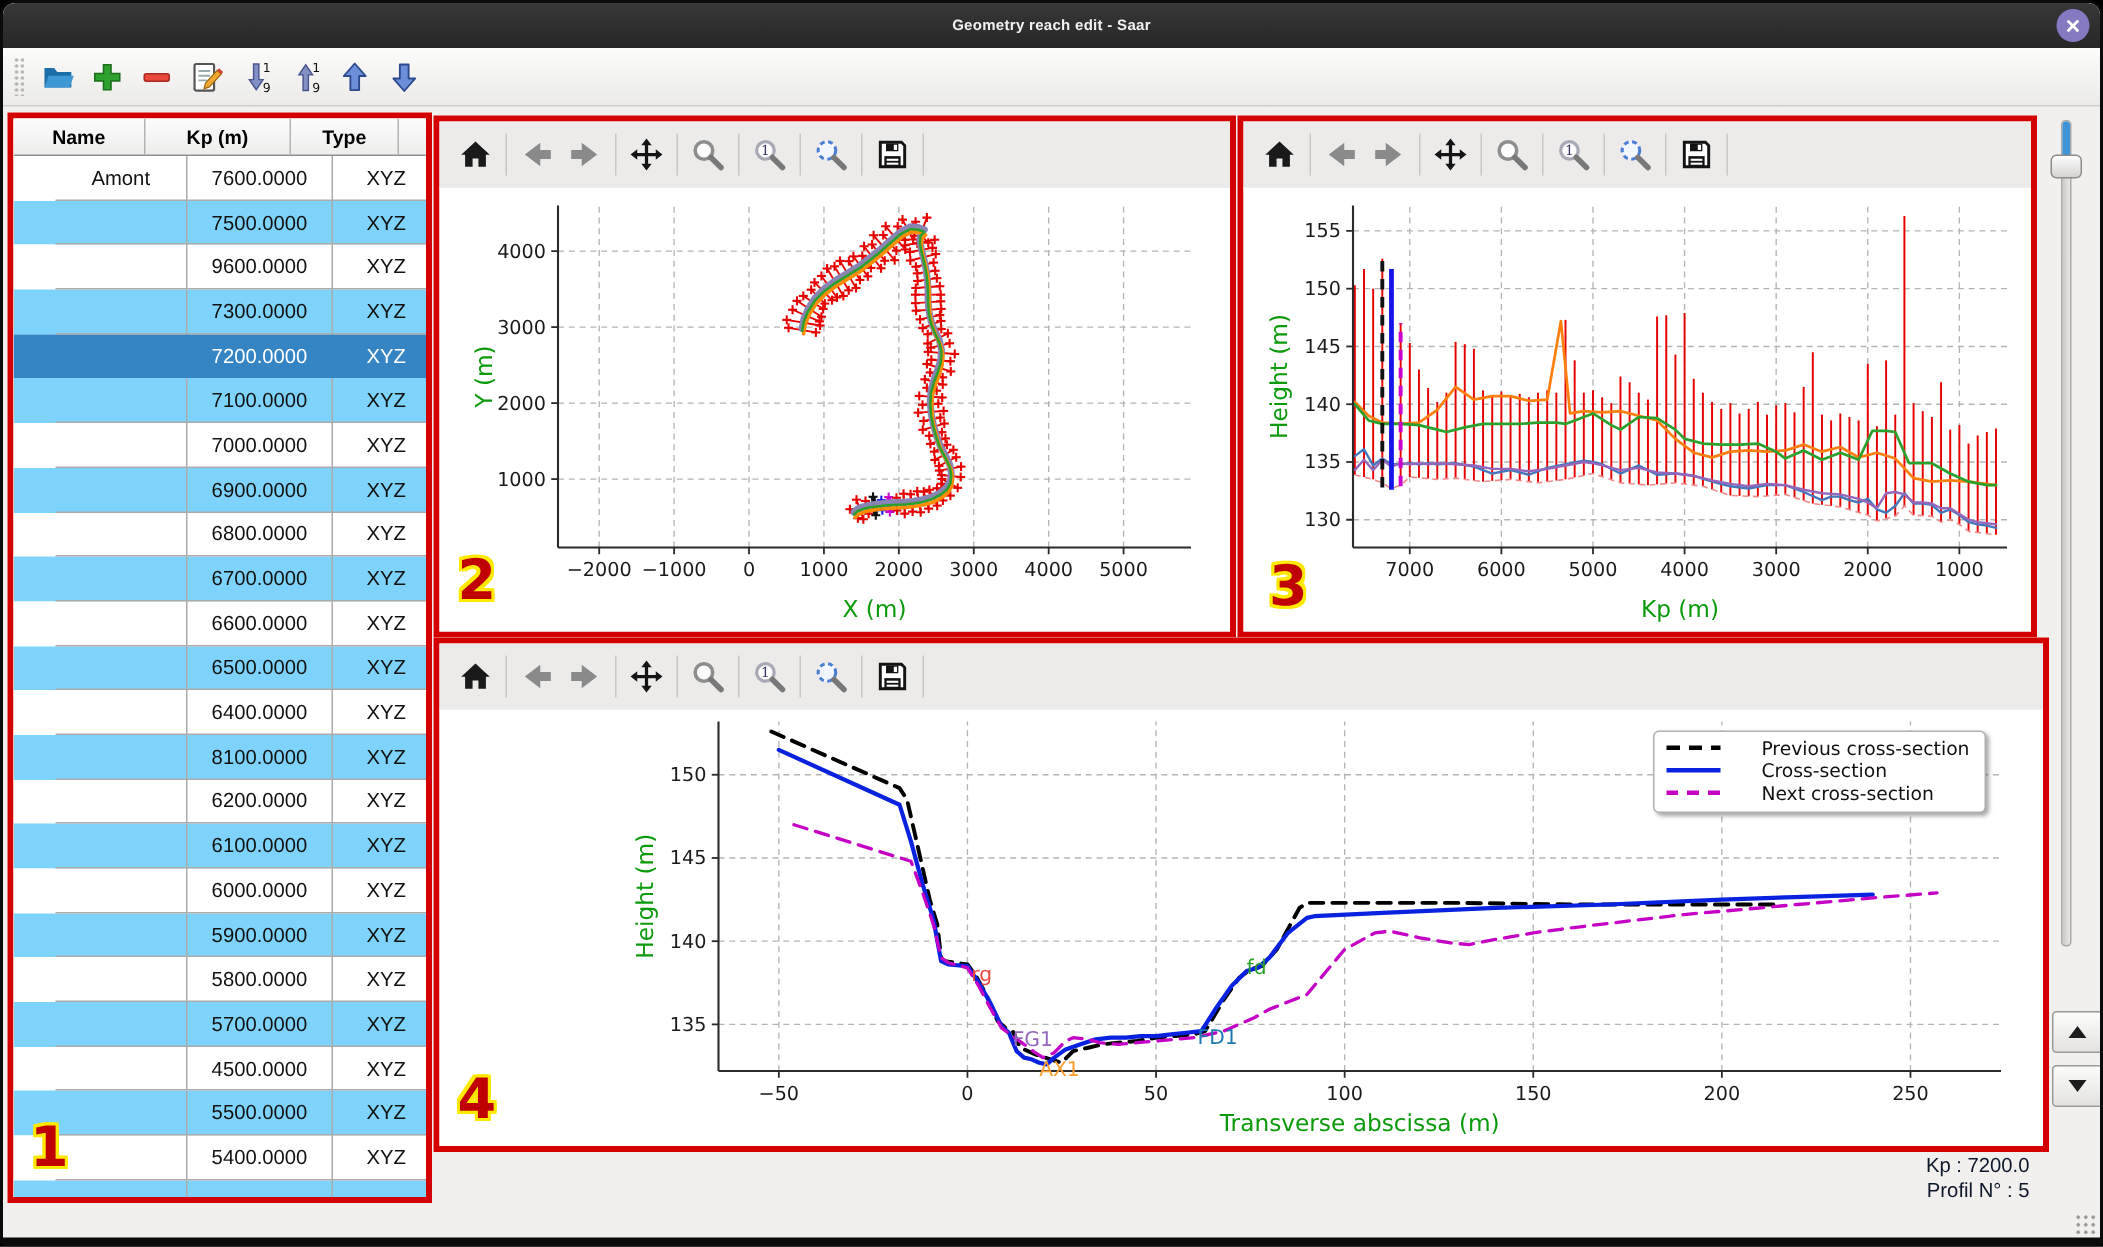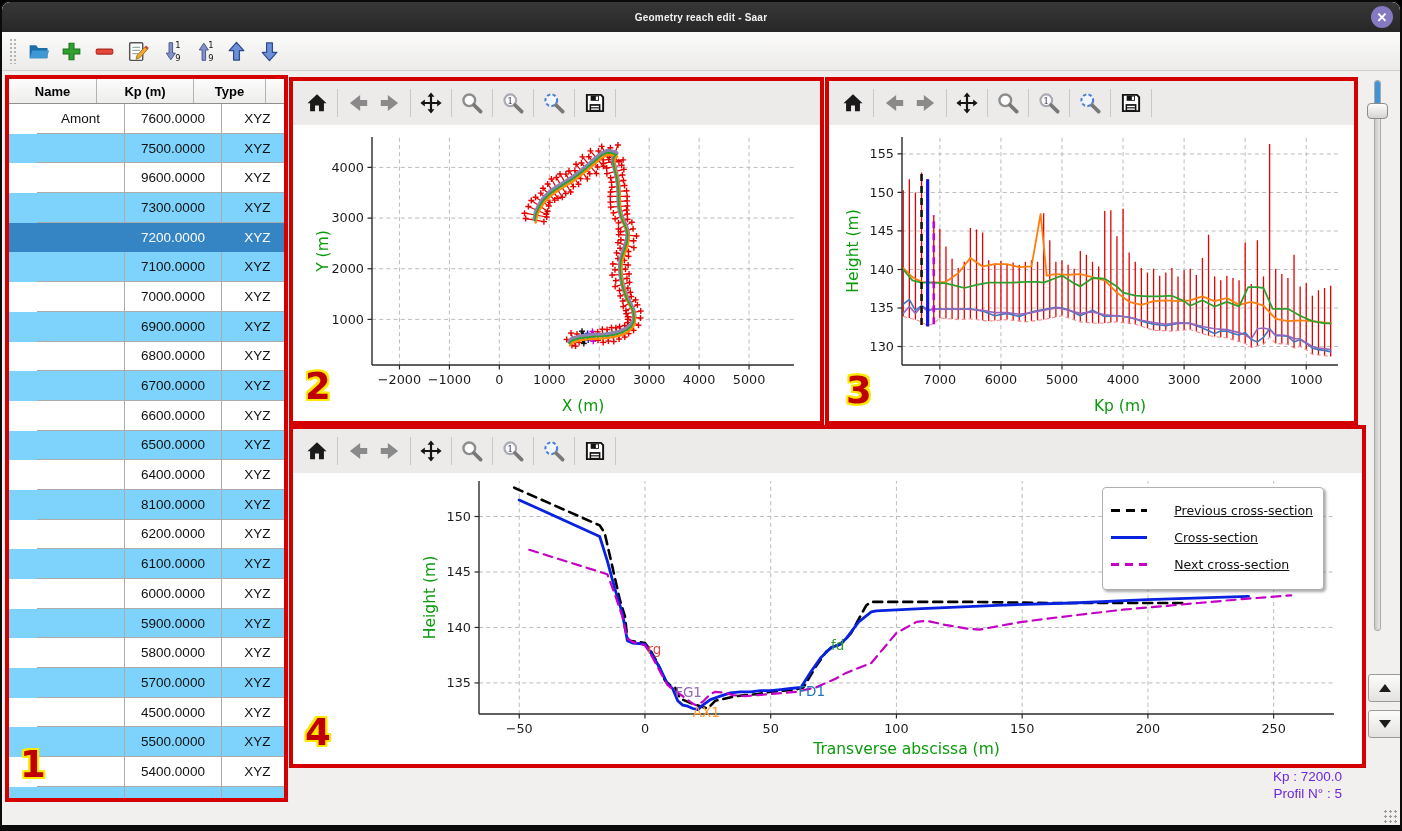--- a/index.html
+++ b/index.html
@@ -61,42 +61,42 @@
     border-bottom:1px solid #d9d8d6;display:flex;align-items:center;padding-left:8px;}
   .mt-btn{width:32px;height:32px;display:flex;align-items:center;justify-content:center;}
   .mt-btn svg{width:26px;height:26px;}
   .mt-sep{width:1px;height:28px;background:#c9c8c6;margin:0 4px;}
   .chart-wrap{position:absolute;left:0;right:0;top:44px;bottom:0;background:#fff;}
   .chart-wrap svg{display:block;width:100%;height:100%;}
   
   .legend{position:absolute;right:38px;top:14px;background:#fff;border:1px solid #b0b0b0;
     border-radius:4px;box-shadow:2px 2px 3px rgba(0,0,0,.35);padding:3px 10px 5px 8px;
     font-family:"DejaVu Sans",sans-serif;font-size:12.5px;color:#111;}
-  .leg-row{display:flex;align-items:center;gap:27px;margin:12px 0;text-decoration:underline;}
+  .leg-row{display:flex;align-items:center;gap:27px;margin:0 0;}
   .leg-sample{width:36px;height:3.5px;}
   .ls-prev{background:repeating-linear-gradient(90deg,#000 0 9px,transparent 9px 15px);}
   .ls-cur{background:#0822e0;}
   .ls-next{background:repeating-linear-gradient(90deg,#c400c4 0 8px,transparent 8px 14px);}
   
   .vslider-track{position:absolute;left:1372px;top:10px;width:5px;height:549px;
     background:linear-gradient(90deg,#c9c8c6,#e9e8e6);border:1px solid #aaa9a7;border-radius:3px;}
   .vslider-fill{position:absolute;left:0;top:0;width:100%;height:25px;background:#3f94d8;border-radius:3px 3px 0 0;}
   .vslider-handle{position:absolute;left:1365px;top:33px;width:19px;height:14px;
     background:linear-gradient(#fdfdfd,#d5d4d2);border:1px solid #8d8c8a;border-radius:4px;}
   .nav-btn{position:absolute;left:1366px;width:32px;height:26px;
     background:linear-gradient(#fcfcfb,#e3e2e0);border:1px solid #9b9a98;border-radius:3px;
     display:flex;align-items:center;justify-content:center;}
   .nav-up{top:604px;}.nav-down{top:640px;}
   .nav-tri-up{width:0;height:0;border-left:6px solid transparent;border-right:6px solid transparent;
     border-bottom:8px solid #1c1c1c;}
   .nav-tri-down{width:0;height:0;border-left:6px solid transparent;border-right:6px solid transparent;
     border-top:8px solid #1c1c1c;}
   
-  .status{position:absolute;right:58px;top:699px;text-align:right;font-size:13.5px;
-    line-height:16.5px;color:#6d28d9;}
+  .status{position:absolute;right:47px;top:699px;text-align:right;font-size:13.5px;
+    line-height:16.5px;color:#0f172a;}
   .resize-grip{position:absolute;right:3px;bottom:2px;width:14px;height:14px;
     background-image:radial-gradient(#9a9998 1px,transparent 1.2px);background-size:5px 5px;}
   
   .ann{position:absolute;font-size:37px;font-weight:bold;color:#c00000;line-height:1;
     font-family:"DejaVu Sans",sans-serif;
     text-shadow:-2px 0 0 #ffe900,2px 0 0 #ffe900,0 -2px 0 #ffe900,0 2px 0 #ffe900,
       -2px -2px 0 #ffe900,2px 2px 0 #ffe900,-2px 2px 0 #ffe900,2px -2px 0 #ffe900;}
   .ann1{left:18px;top:676px;}
   .ann2{left:303px;top:298px;}
   .ann3{left:844px;top:302px;}

